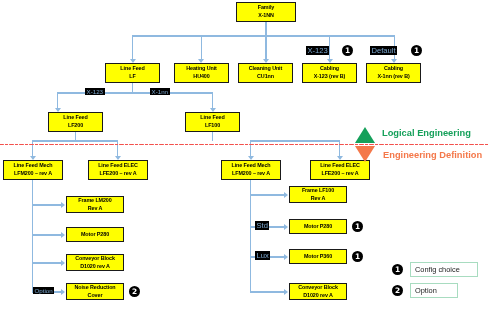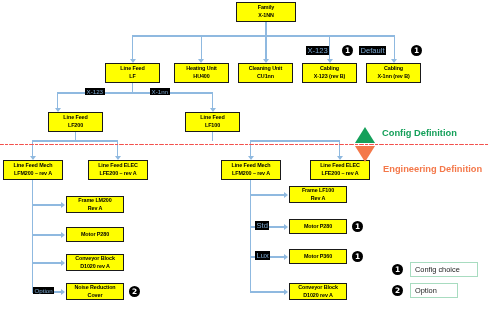--- a/index.html
+++ b/index.html
@@ -148,21 +148,21 @@
 
   <div class="ln lnv" style="left:329px;top:35.4px;height:25px;"></div>
   <div class="arrow-d" style="left:326.5px;top:59px;"></div>
 
   <div class="ln lnv" style="left:393.5px;top:35.4px;height:25px;"></div>
   <div class="arrow-d" style="left:391px;top:59px;"></div>
 
   <div class="elabel big" style="left:306px;top:46px;">X-123</div>
   <div class="badge" style="left:342px;top:45px;">1</div>
 
-  <div class="elabel big" style="left:359px;top:46px;">Default</div>
+  <div class="elabel big" style="left:370px;top:46px;">Default</div>
   <div class="badge" style="left:411px;top:45px;">1</div>
 
   <div class="node" style="left:105px;top:63px;width:55px;height:20px;">
     <span>Line Feed</span>
     <span>LF</span>
   </div>
 
   <div class="node" style="left:174px;top:63px;width:55px;height:20px;">
     <span>Heating Unit</span>
     <span>HU400</span>
@@ -217,22 +217,22 @@
   <div class="ln lnv" style="left:250px;top:140.4px;height:17px;"></div>
   <div class="arrow-d" style="left:247.5px;top:156px;"></div>
   <div class="ln lnv" style="left:339px;top:140.4px;height:17px;"></div>
   <div class="arrow-d" style="left:336.5px;top:156px;"></div>
 
   <div class="divider" style="top:144px;"></div>
 
   <div class="tri-up" style="left:355px;top:127px;"></div>
   <div class="tri-dn" style="left:355px;top:146px;"></div>
 
-  <div class="deflabel logical" style="left:382px;top:128px;">Config Definition</div>
-  <div class="deflabel engineering" style="left:383px;top:150px;margin-top:14px;">Engineering Definition</div>
+  <div class="deflabel logical" style="left:382px;top:128px;">Logical Engineering</div>
+  <div class="deflabel engineering" style="left:383px;top:150px;">Engineering Definition</div>
 
   <div class="node" style="left:3px;top:160px;width:60px;height:20px;">
     <span>Line Feed Mech</span>
     <span>LFM200 – rev A</span>
   </div>
 
   <div class="node" style="left:88px;top:160px;width:60px;height:20px;">
     <span>Line Feed ELEC</span>
     <span>LFE200 – rev A</span>
   </div>

